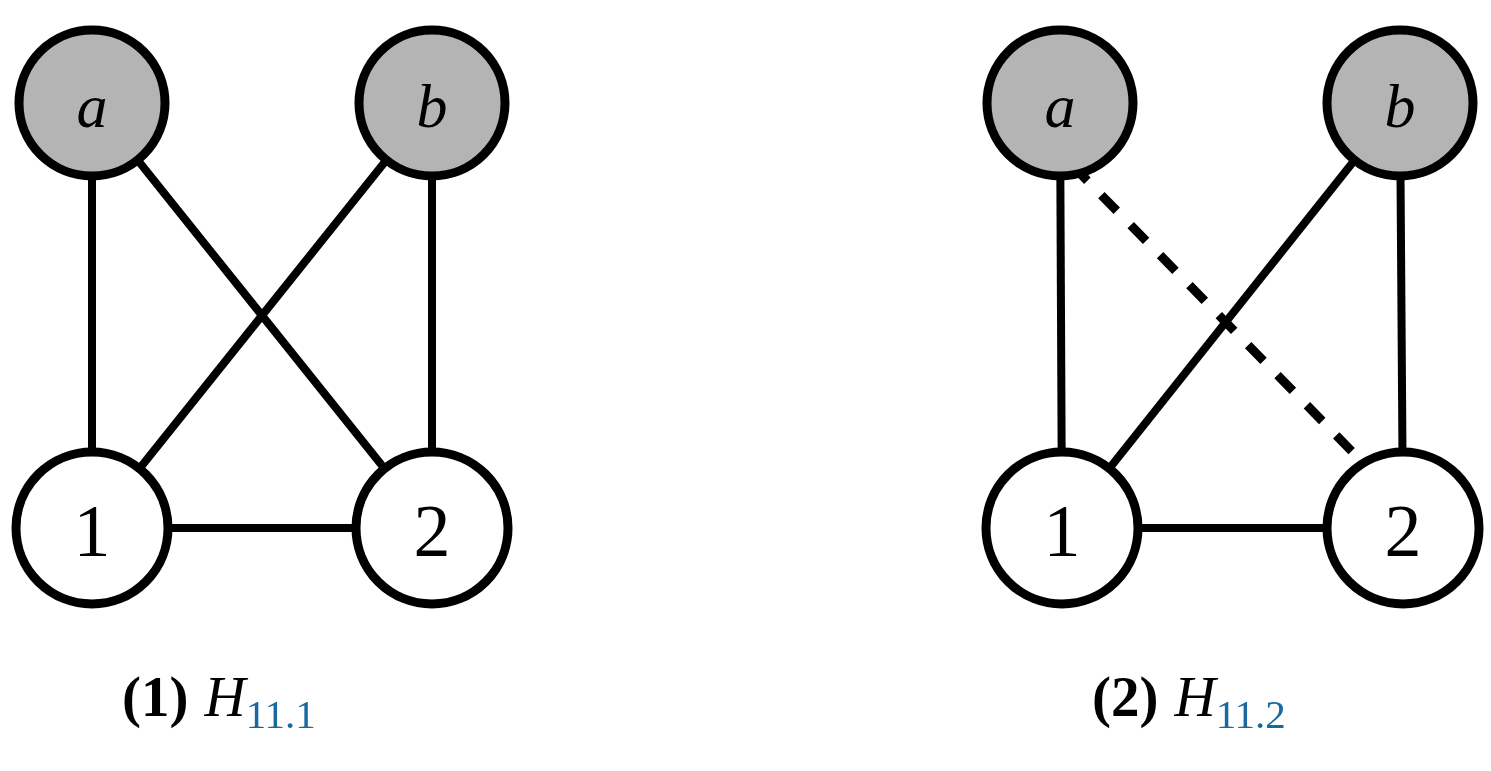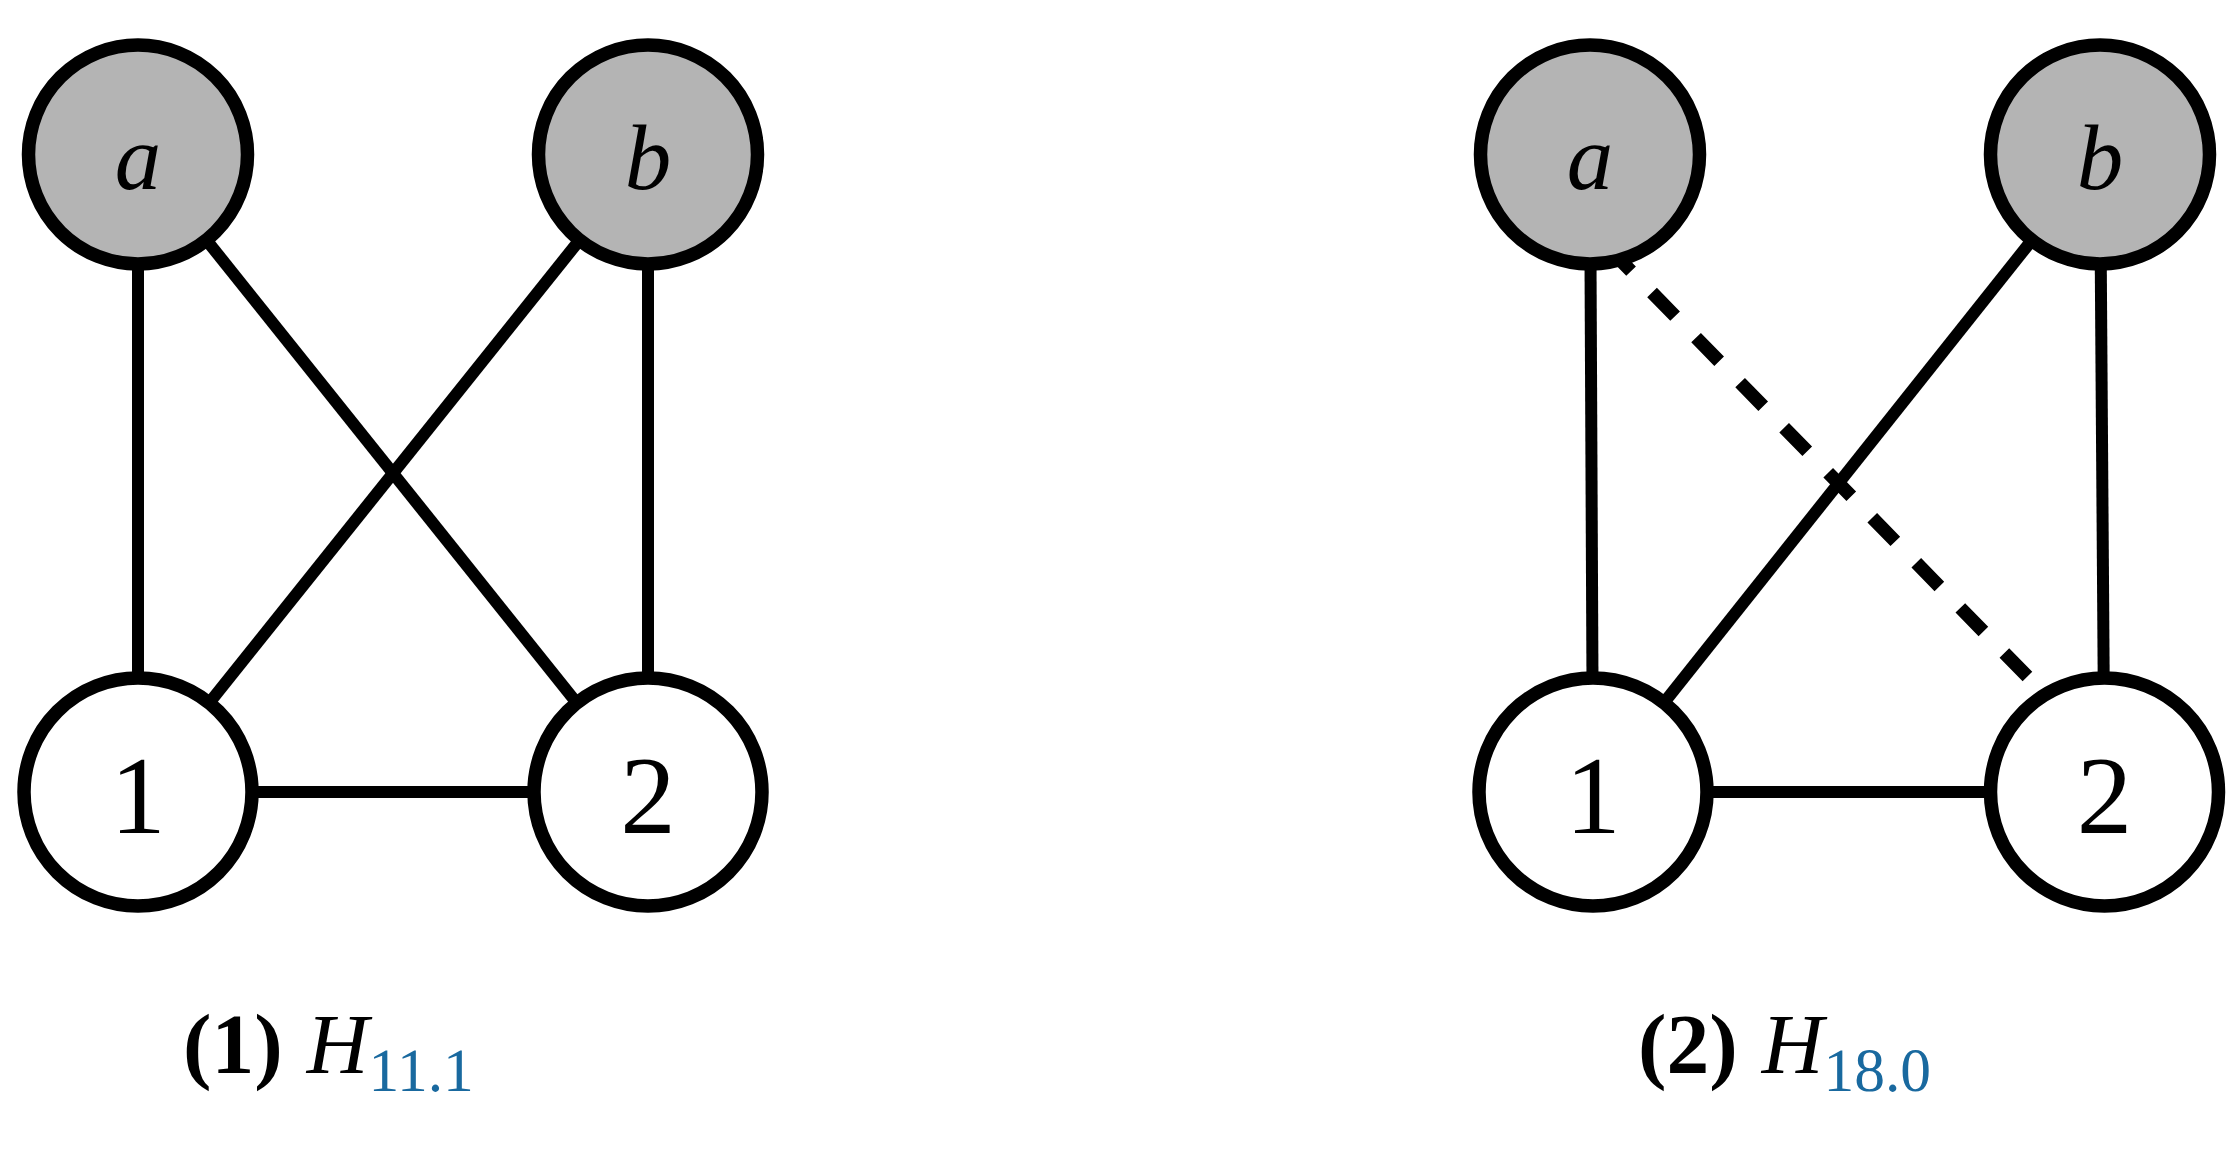--- a/index.html
+++ b/index.html
@@ -167,16 +167,16 @@
         </g>
       </g>
     </svg>
   </div>
 
   <div class="caption" id="caption-1">
     <span class="caption-index">(1)</span><span class="caption-sym">H</span><span class="caption-sub">11.1</span>
   </div>
 
   <div class="caption" id="caption-2">
-    <span class="caption-index">(2)</span><span class="caption-sym">H</span><span class="caption-sub">18.0</span>
+    <span class="caption-index">(2)</span><span class="caption-sym">H</span><span class="caption-sub">11.2</span>
   </div>
 
 </div>
 
 </body></html>

